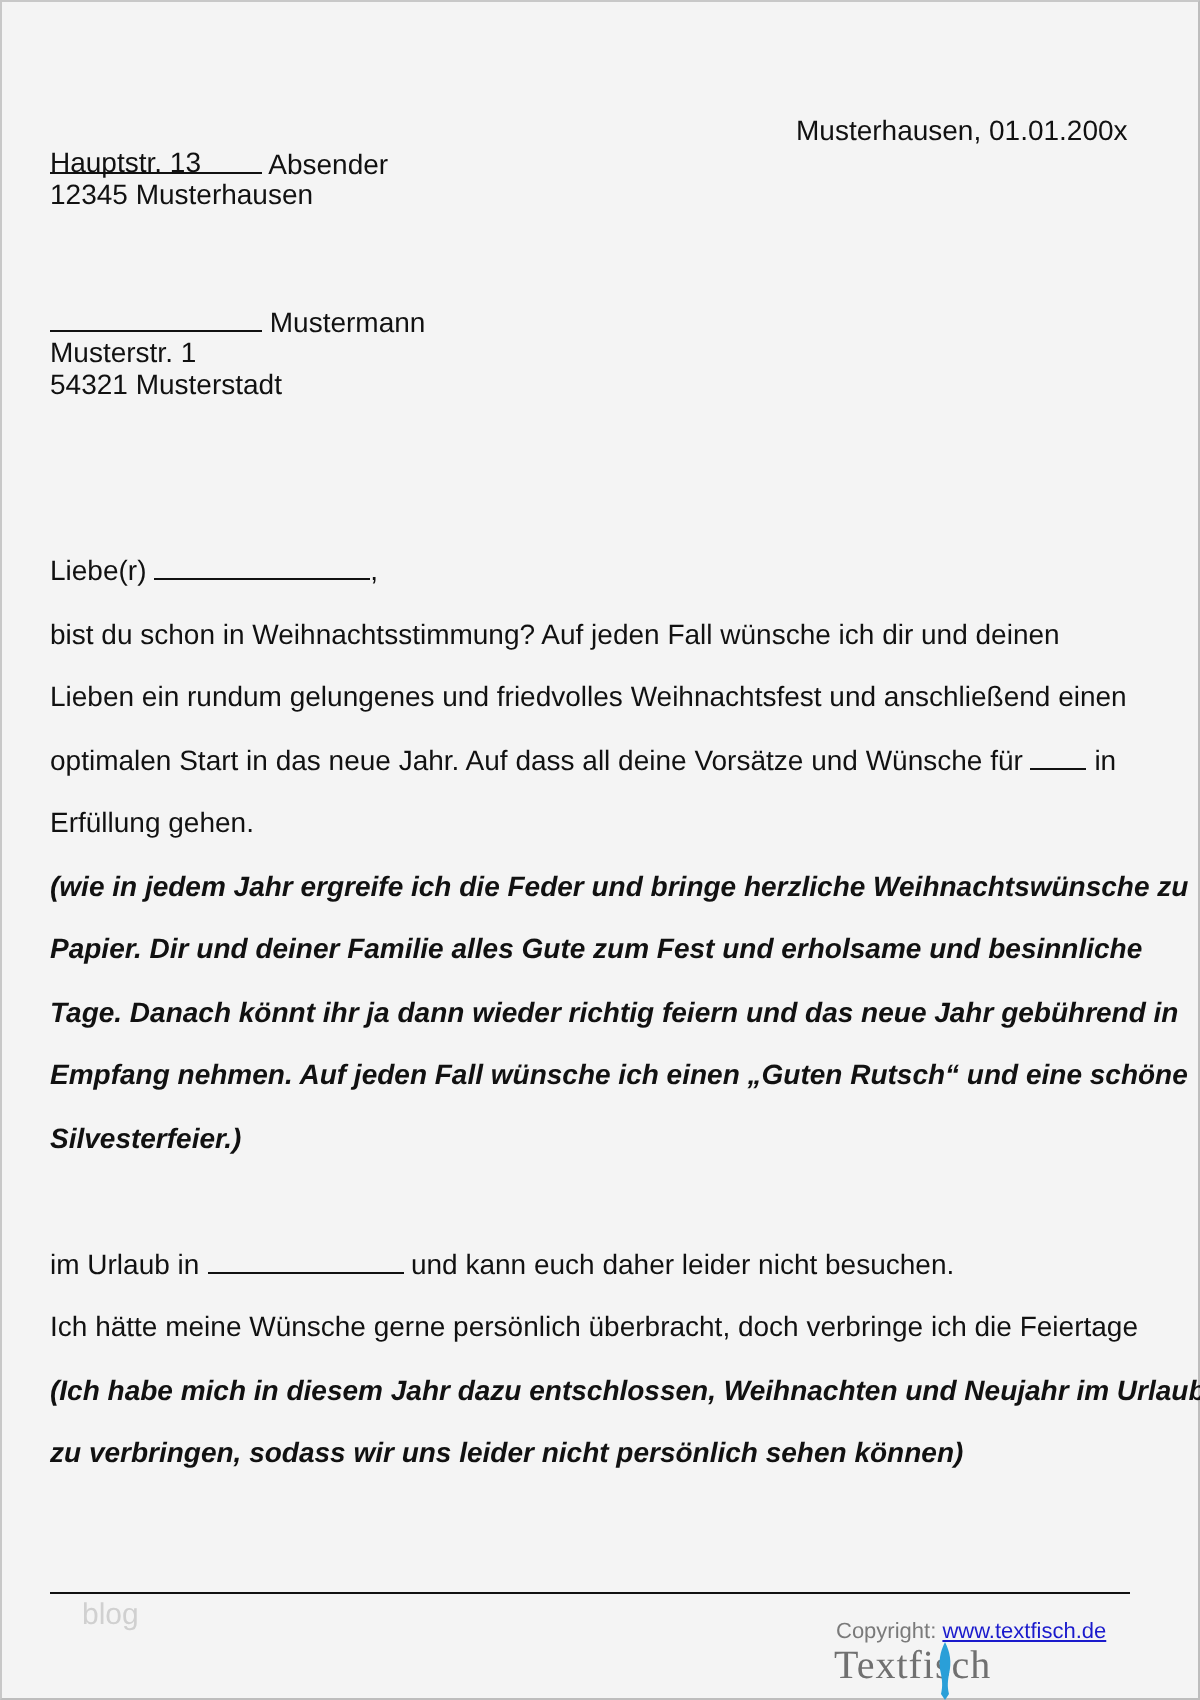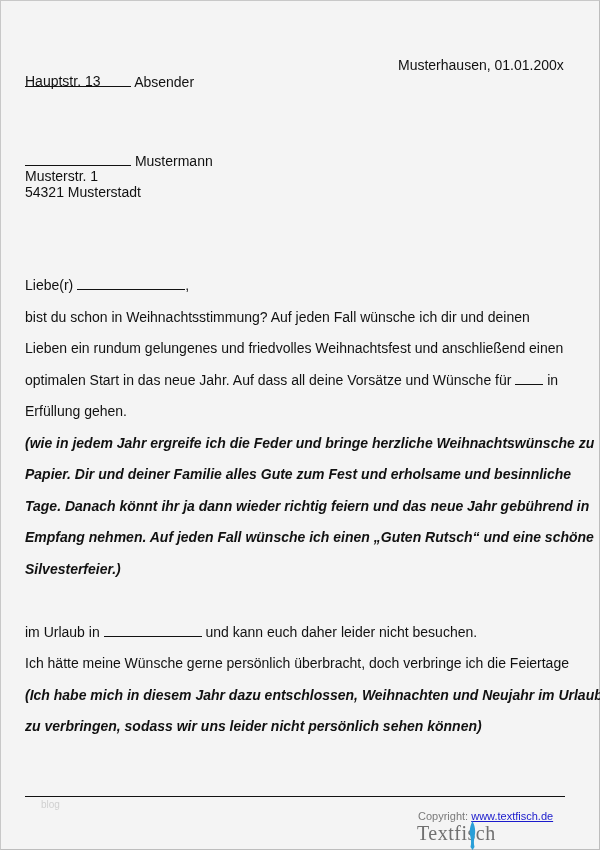--- a/index.html
+++ b/index.html
@@ -16,35 +16,36 @@
     border-right-color: #bdbdbd;
     border-bottom-color: #bdbdbd;
     background: #f4f4f4;
   }
   .abs { position: absolute; white-space: nowrap; font-size: 14px; line-height: 16px; }
   .blank { display: inline-block; border-bottom: 1px solid #111; height: 13px; vertical-align: baseline; }
   .para { position: absolute; left: 24px; font-size: 14px; white-space: nowrap; }
   .para div { height: 31.5px; line-height: 20px; }
   .it { font-style: italic; font-weight: bold; }
   .hr { position: absolute; left: 24px; width: 540px; top: 795px; height: 0; border-top: 1.5px solid #111; }
-  .blog { position: absolute; left: 40px; top: 798px; font-size: 10px; color: #d0d0d0; }
+  .blog { position: absolute; left: 40px; top: 798px; font-size: 15px; color: #d0d0d0; }
   .copy { position: absolute; left: 417px; top: 809px; font-size: 11px; color: #7a7a7a; }
   .copy a { color: #1a1acc; text-decoration: underline; }
   .logo { position: absolute; left: 416px; top: 821px; font-family: "Liberation Serif", serif; font-size: 20px; color: #707070; letter-spacing: 0.5px; }
 </style>
 </head>
 <body>
 
 <div class="page">
 
   <div class="abs" style="left:24px; top:72px;">
     <span class="blank" style="width:106px;"></span>
     <span>Absender</span>
   </div>
   <div class="abs" style="left:24px; top:72px;">Hauptstr. 13</div>
+  <div class="abs" style="left:24px; top:88px;">12345 Musterhausen</div>
 
   <div class="abs" style="left:397px; top:56px;">Musterhausen, 01.01.200x</div>
 
   <div class="abs" style="left:24px; top:151px;">
     <span class="blank" style="width:106px;"></span>
     <span>Mustermann</span>
   </div>
   <div class="abs" style="left:24px; top:167px;">Musterstr. 1</div>
   <div class="abs" style="left:24px; top:183px;">54321 Musterstadt</div>
 

